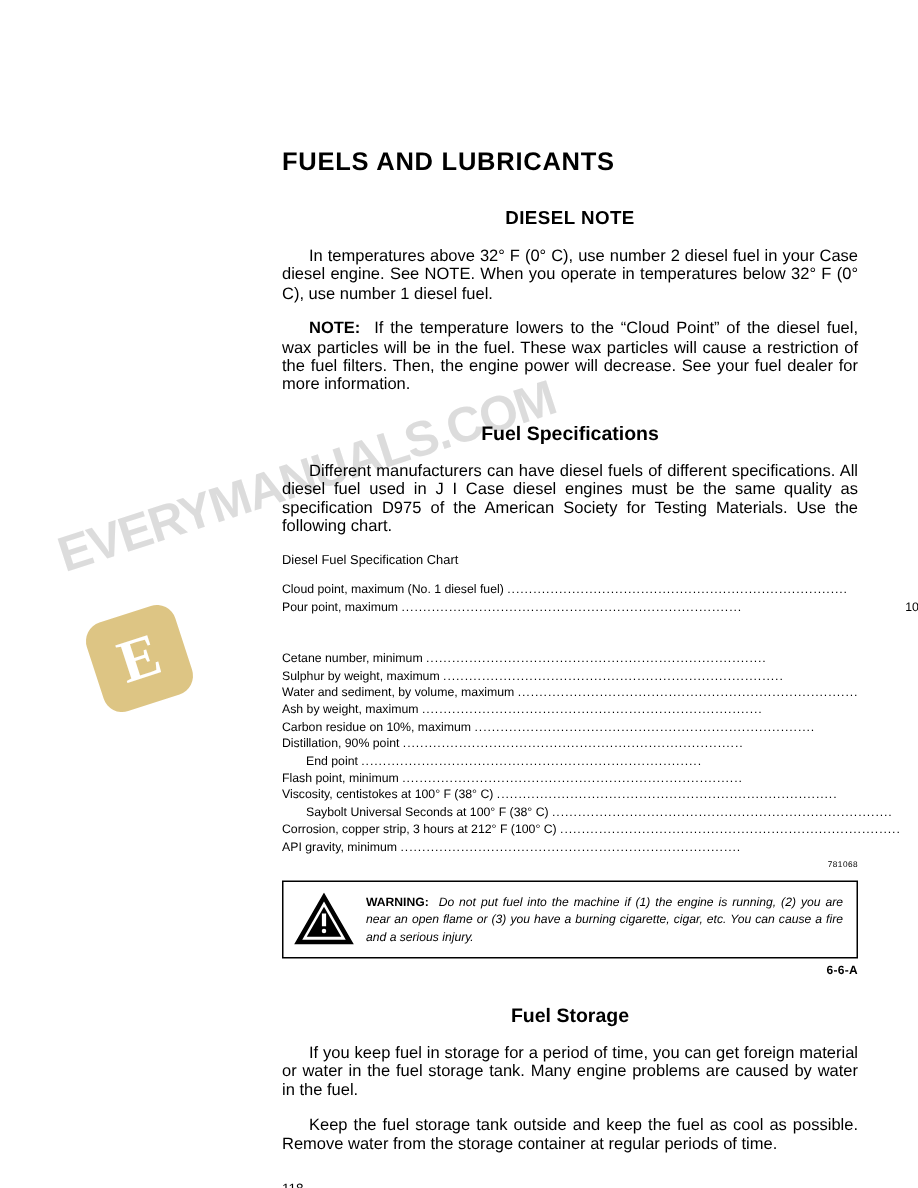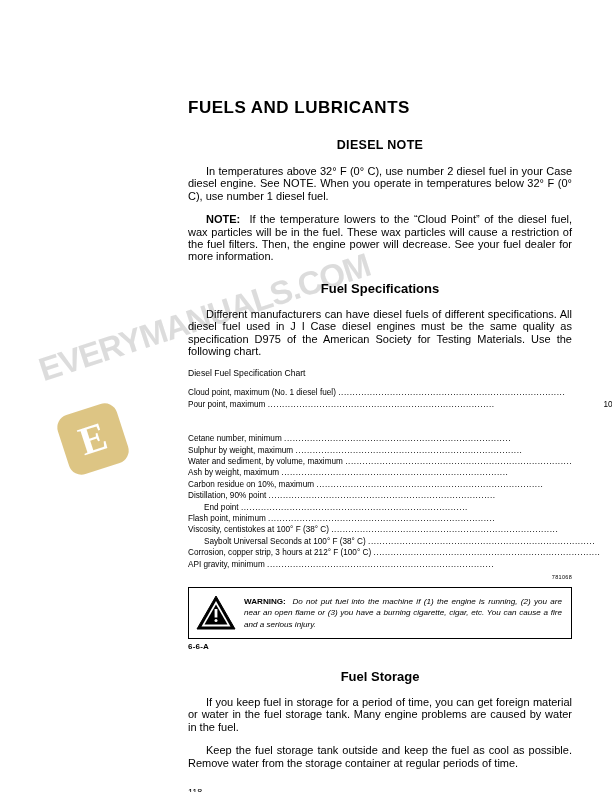--- a/index.html
+++ b/index.html
@@ -124,21 +124,21 @@
     font-style: italic;
     text-align: justify;
   }
   .warning-text .wlead {
     font-weight: bold;
     font-style: normal;
   }
   .warn-code {
     font-size: 8px;
     font-weight: bold;
-    text-align: left;
+    text-align: right;
     margin-top: 3px;
     letter-spacing: 0.2px;
   }
   .page-number {
     font-size: 9px;
     margin-top: 18px;
   }
   
   .watermark {
     position: absolute;

